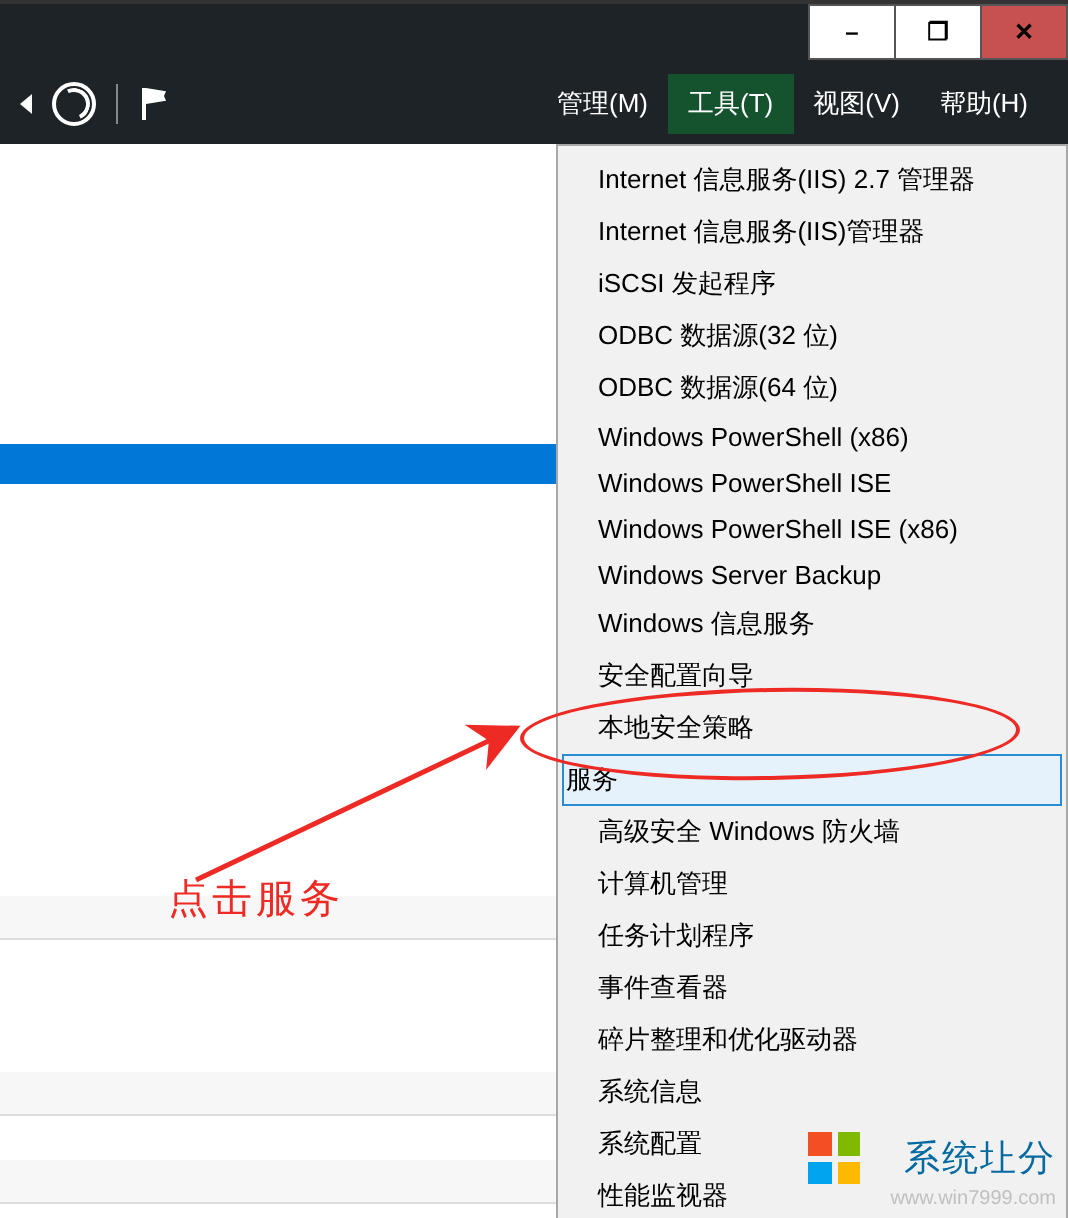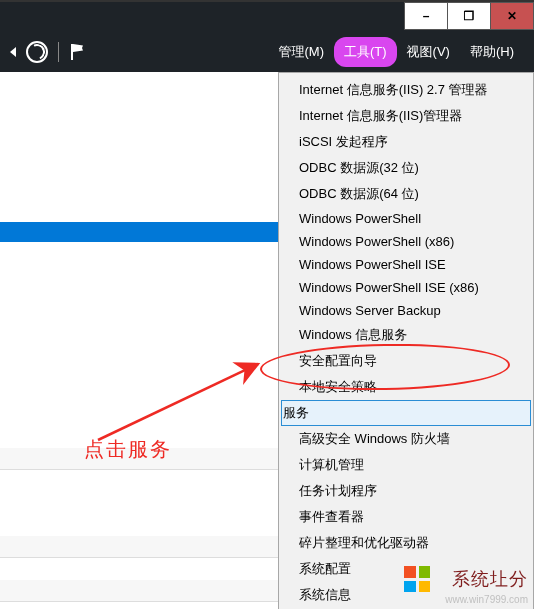--- a/index.html
+++ b/index.html
@@ -16,39 +16,39 @@
   .mb-left { flex: 1; display: flex; align-items: center; gap: 10px; }
   .chevron { display: inline-block; width: 0; height: 0; border-top: 5px solid transparent; border-bottom: 5px solid transparent; border-right: 6px solid #fff; }
   .refresh-circle { width: 22px; height: 22px; border: 2px solid #fff; border-radius: 50%; display:flex; justify-content:center; align-items:center; position:relative; }
   .refresh-circle::before { content:""; position:absolute; width:12px; height:12px; border:2px solid #fff; border-left-color:transparent; border-bottom-color:transparent; border-radius:50%; transform:rotate(20deg);}
   .sep { width:1px; height:20px; background:#888; }
   .flag-icon { width:16px; height:16px; position:relative; }
   .flag-icon::before { content:""; position:absolute; left:2px; top:0; width:2px; height:16px; background:#fff; }
   .flag-icon::after { content:""; position:absolute; left:4px; top:0; width:10px; height:8px; background:#fff; clip-path: polygon(0 0, 100% 20%, 90% 50%, 100% 80%, 0 100%); }
   .mb-right { display: flex; align-items: center; gap: 0; }
   .menu-item { padding: 6px 10px; cursor: default; white-space: nowrap; }
-  .menu-item.active { background: #d946ef; border-radius: 12px; }
+  .menu-item.active { background: #14532d; }
 
   
   .dropdown { position: absolute; top: 72px; left: 278px; width: 256px; background: #f1f1f1; border: 1px solid #a7a7a7; padding: 4px 2px; z-index: 10; }
   .dd-item { padding: 4px 18px; font-size: 13px; color: #000; white-space: nowrap; overflow: hidden; text-overflow: ellipsis; }
   .dd-item.highlight { border: 1px solid #2a8dd4; background: #e6f2fb; padding: 3px 1px; }
 
   
   .bg-area { position: absolute; left: 0; top: 72px; width: 278px; height: 537px; background: #fff; }
   .blue-strip { position: absolute; left: 0; top: 150px; width: 278px; height: 20px; background: #0178d7; }
   .grey-strip { position: absolute; left: 0; width: 278px; height: 22px; background: #f7f7f7; border-bottom: 1px solid #ddd; }
 
   
   .ellipse { position: absolute; width: 250px; height: 46px; border: 2px solid #ee2a24; border-radius: 50%; top: 344px; left: 260px; z-index: 20; pointer-events: none; transform: rotate(-1deg); }
   .arrow-svg { position: absolute; top: 330px; left: 88px; z-index: 20; pointer-events: none; }
   .annot-text { position: absolute; top: 436px; left: 84px; color: #ee2a24; font-size: 20px; letter-spacing: 2px; z-index: 20; font-family: "SimSun","Songti SC",serif; text-align: right; }
   .wm-logo { width: 26px; height: 26px; display: grid; grid-template: 1fr 1fr / 1fr 1fr; gap: 3px; }
   .wm-logo div { width: 100%; height: 100%; }
-  .wm-text { font-size: 18px; font-weight: 500; color: #7f1d1d; letter-spacing: 1px; margin-left: 16px; }
+  .wm-text { font-size: 18px; font-weight: 500; color: #0369a1; letter-spacing: 1px; margin-left: 16px; }
   .wm-wrap { position:absolute; bottom:4px; right:6px; text-align:right; z-index:30; }
   .wm-row { display:flex; align-items:center; justify-content:flex-end; gap:6px; }
   .wm-sub { font-size:10px; color:#c0c0c0; margin-top:2px; }
 </style>
 </head>
 <body>
 
 <div class="titlebar">
   <div class="win-btn">
       <span class="win-glyph">–</span>
@@ -82,36 +82,35 @@
   <div class="grey-strip" style="top:464px"></div>
   <div class="grey-strip" style="top:508px"></div>
 </div>
 
 <div class="dropdown" id="dropdown">
     <div class="dd-item">Internet 信息服务(IIS) 2.7 管理器</div>
     <div class="dd-item">Internet 信息服务(IIS)管理器</div>
     <div class="dd-item">iSCSI 发起程序</div>
     <div class="dd-item">ODBC 数据源(32 位)</div>
     <div class="dd-item">ODBC 数据源(64 位)</div>
-    <div class="dd-item">Windows PowerShell</div>
     <div class="dd-item">Windows PowerShell (x86)</div>
     <div class="dd-item">Windows PowerShell ISE</div>
     <div class="dd-item">Windows PowerShell ISE (x86)</div>
     <div class="dd-item">Windows Server Backup</div>
     <div class="dd-item">Windows 信息服务</div>
     <div class="dd-item">安全配置向导</div>
     <div class="dd-item">本地安全策略</div>
     <div class="dd-item highlight">服务</div>
     <div class="dd-item">高级安全 Windows 防火墙</div>
     <div class="dd-item">计算机管理</div>
     <div class="dd-item">任务计划程序</div>
     <div class="dd-item">事件查看器</div>
     <div class="dd-item">碎片整理和优化驱动器</div>
+    <div class="dd-item">系统信息</div>
     <div class="dd-item">系统配置</div>
-    <div class="dd-item">系统信息</div>
     <div class="dd-item">性能监视器</div>
   </div>
 
 <div class="ellipse"></div>
 
 <svg class="arrow-svg" width="190" height="120">
   <defs>
     <marker id="arrh" markerWidth="12" markerHeight="12" refX="9" refY="5" orient="auto">
       <path d="M0,0 L10,5 L0,10 L3,5 Z" fill="#ee2a24"></path>
     </marker>

